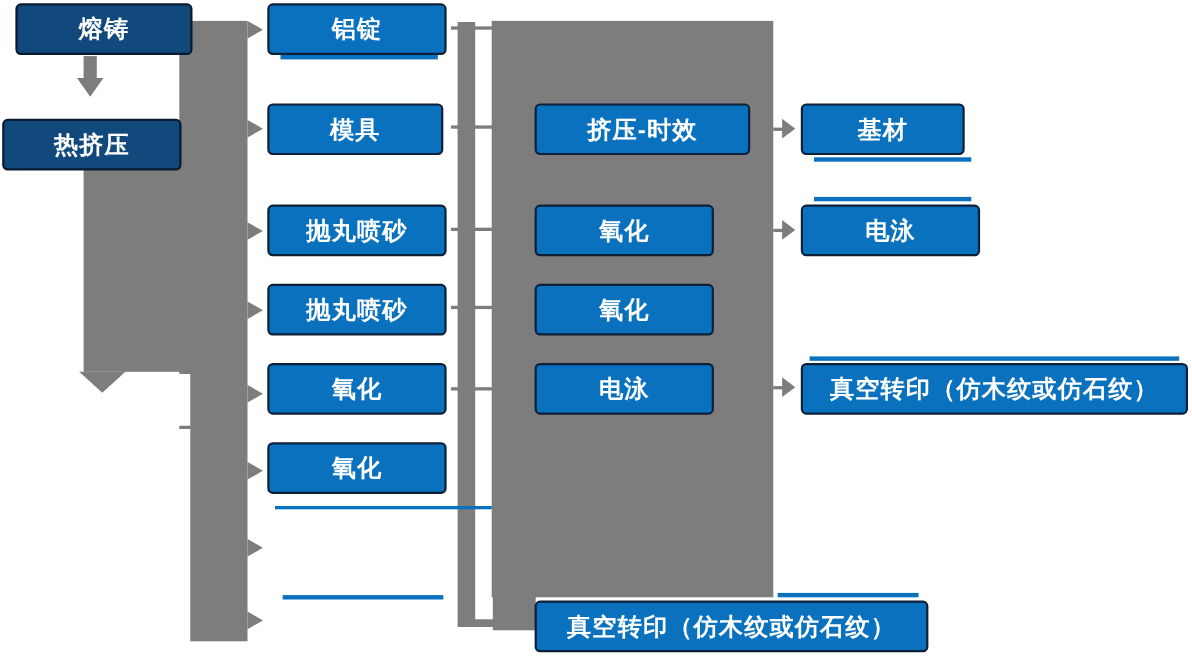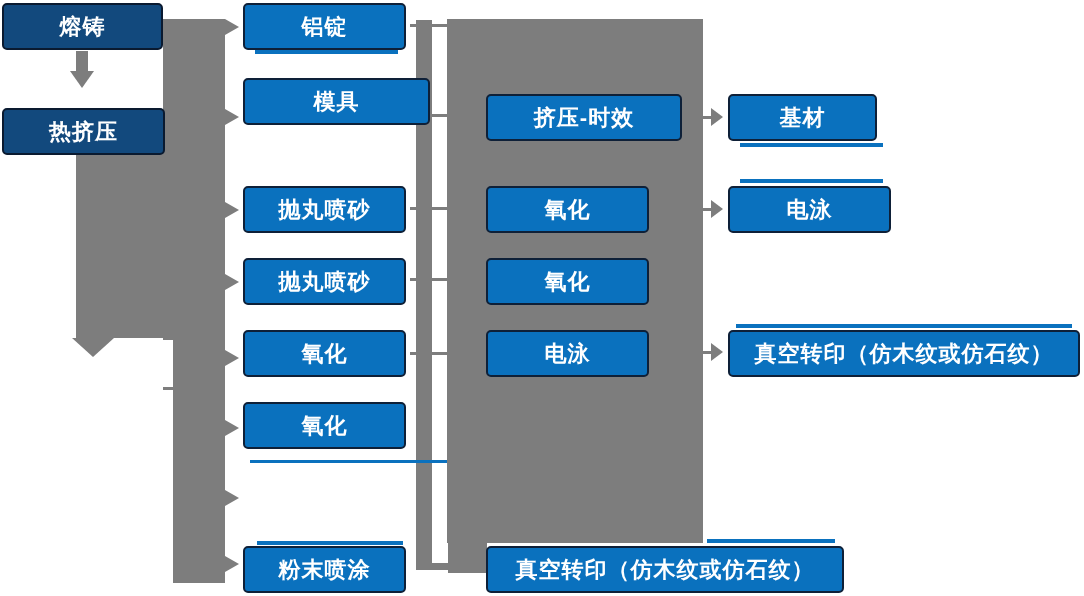--- a/index.html
+++ b/index.html
@@ -79,47 +79,44 @@
   <div class="tri tri-r2" style="left:711px;top:343px"></div>
 
   <div class="peek" style="left:255px;top:50px;width:143px;height:4px"></div>
   <div class="peek" style="left:740px;top:143px;width:143px;height:4px"></div>
   <div class="peek" style="left:740px;top:179px;width:143px;height:4px"></div>
   <div class="peek" style="left:736px;top:324px;width:336px;height:4px"></div>
   <div class="peek" style="left:250px;top:460px;width:197px;height:3px"></div>
   <div class="peek" style="left:257px;top:541px;width:146px;height:4px"></div>
   <div class="peek" style="left:707px;top:539px;width:128px;height:4px"></div>
 
-  <div class="node dark" style="left:2px;top:3px;width:161px">
+  <div class="node dark" style="left:14px;top:3px;width:161px">
     <span>熔铸</span>
   </div>
   <div class="node dark" style="left:2px;top:108px;width:163px">
     <span>热挤压</span>
   </div>
 
   <div class="node" style="left:243px;top:3px;width:163px">
     <span>铝锭</span>
   </div>
-  <div class="node" style="left:243px;top:78px;width:187px">
+  <div class="node" style="left:243px;top:94px;width:160px">
     <span>模具</span>
   </div>
   <div class="node" style="left:243px;top:186px;width:163px">
     <span>抛丸喷砂</span>
   </div>
   <div class="node" style="left:243px;top:258px;width:163px">
     <span>抛丸喷砂</span>
   </div>
   <div class="node" style="left:243px;top:330px;width:163px">
     <span>氧化</span>
   </div>
   <div class="node" style="left:243px;top:402px;width:163px">
     <span>氧化</span>
-  </div>
-  <div class="node" style="left:243px;top:546px;width:163px">
-    <span>粉末喷涂</span>
   </div>
 
   <div class="node" style="left:486px;top:94px;width:196px">
     <span>挤压-时效</span>
   </div>
   <div class="node" style="left:486px;top:186px;width:163px">
     <span>氧化</span>
   </div>
   <div class="node" style="left:486px;top:258px;width:163px">
     <span>氧化</span>

